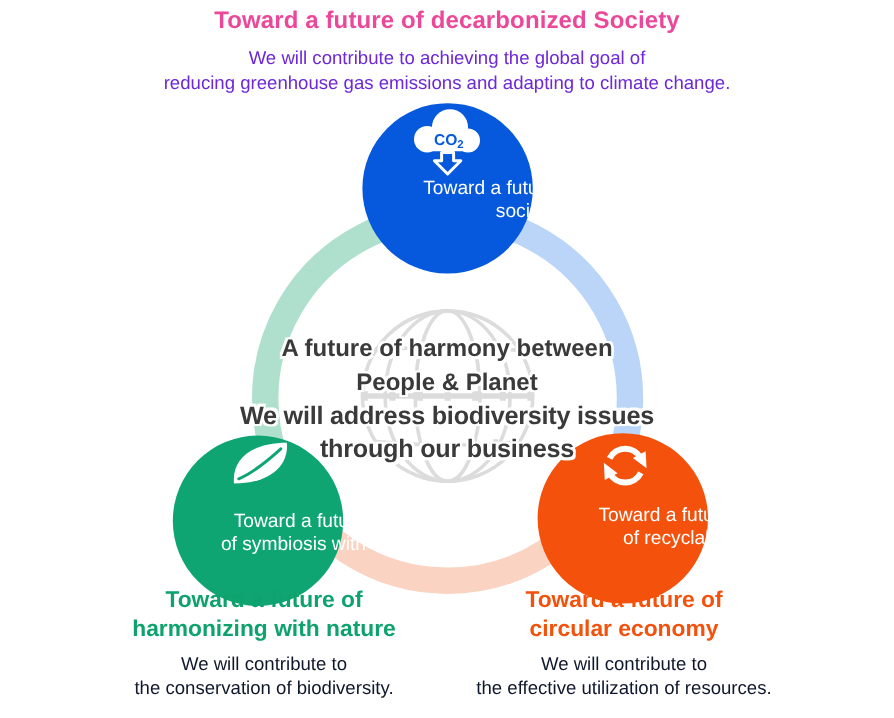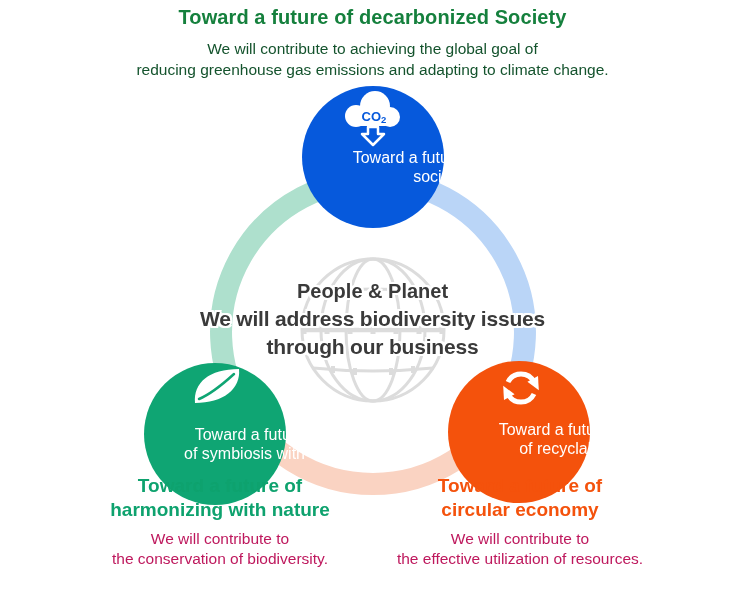--- a/index.html
+++ b/index.html
@@ -1,44 +1,44 @@
 <!DOCTYPE html>
 <html><head>
 <meta charset="utf-8">
 <style>
   html,body{margin:0;padding:0;background:#fff;}
   .stage{
     position:relative;width:745px;height:598px;background:#ffffff;overflow:hidden;
     font-family:"Liberation Sans",sans-serif;
   }
   .hdr{position:absolute;top:6px;left:0;right:0;text-align:center;}
-  .hdr-title{font-size:20px;font-weight:bold;color:#15803d;letter-spacing:0.1px;}
-  .hdr-sub{margin-top:9px;font-size:15.5px;line-height:21px;color:#14532d;}
+  .hdr-title{font-size:20px;font-weight:bold;color:#ec4899;letter-spacing:0.1px;}
+  .hdr-sub{margin-top:9px;font-size:15.5px;line-height:21px;color:#6d28d9;}
   .art{position:absolute;left:0;top:0;width:745px;height:598px;}
   svg text{font-family:"Liberation Sans",sans-serif;}
   .center-msg{
     position:absolute;left:0;right:0;top:277px;text-align:center;
     font-weight:bold;color:#3A3A3A;z-index:5;
     text-shadow:
       -2px -2px 0 #fff, 0 -2px 0 #fff, 2px -2px 0 #fff,
       -2px 0 0 #fff, 2px 0 0 #fff,
       -2px 2px 0 #fff, 0 2px 0 #fff, 2px 2px 0 #fff,
       -1px -1px 0 #fff, 1px -1px 0 #fff, -1px 1px 0 #fff, 1px 1px 0 #fff;
   }
   .cm-s{font-size:20px;line-height:28px;}
   .cm-l{font-size:21px;line-height:28px;letter-spacing:-0.2px;}
   .node-label{
     position:absolute;width:180px;text-align:right;color:#ffffff;
     font-size:16px;line-height:19px;z-index:6;
   }
-  .foot{position:absolute;top:474px;width:360px;text-align:center;z-index:4;}
+  .foot{position:absolute;top:489px;width:360px;text-align:center;z-index:4;}
   .foot-title{font-size:19px;font-weight:bold;line-height:24px;}
   .foot-title.green{color:#0EA26E;}
   .foot-title.orange{color:#F4520C;}
-  .foot-desc{margin-top:7px;font-size:15.5px;line-height:20px;color:#be185d;}
+  .foot-desc{margin-top:7px;font-size:15.5px;line-height:20px;color:#0f172a;}
 </style>
 </head>
 <body>
 
 <div class="stage">
 
   <div class="hdr">
     <div class="hdr-title">Toward a future of decarbonized Society</div>
     <div class="hdr-sub">
       <div>We will contribute to achieving the global goal of</div>
@@ -106,20 +106,21 @@
         <path d="M 13 6 A 14.5 14.5 0 0 1 -13 6"></path>
       </g>
       <g fill="#ffffff">
         <polygon points="-6,-7 6,-7 0,6" transform="translate(15,-3) rotate(-28)"></polygon>
         <polygon points="-6,7 6,7 0,-6" transform="translate(-15,3) rotate(-28)"></polygon>
       </g>
     </g>
   </svg>
 
   <div class="center-msg">
+    <div class="cm-s">A future of harmony between</div>
     <div class="cm-s">People &amp; Planet</div>
     <div class="cm-l">We will address biodiversity issues</div>
     <div class="cm-l">through our business</div>
   </div>
 
   <div class="node-label" style="left:283px;top:148px;">
     <div>Toward a future</div>
     <div>society</div>
   </div>
   <div class="node-label" style="left:125px;top:425px;">

